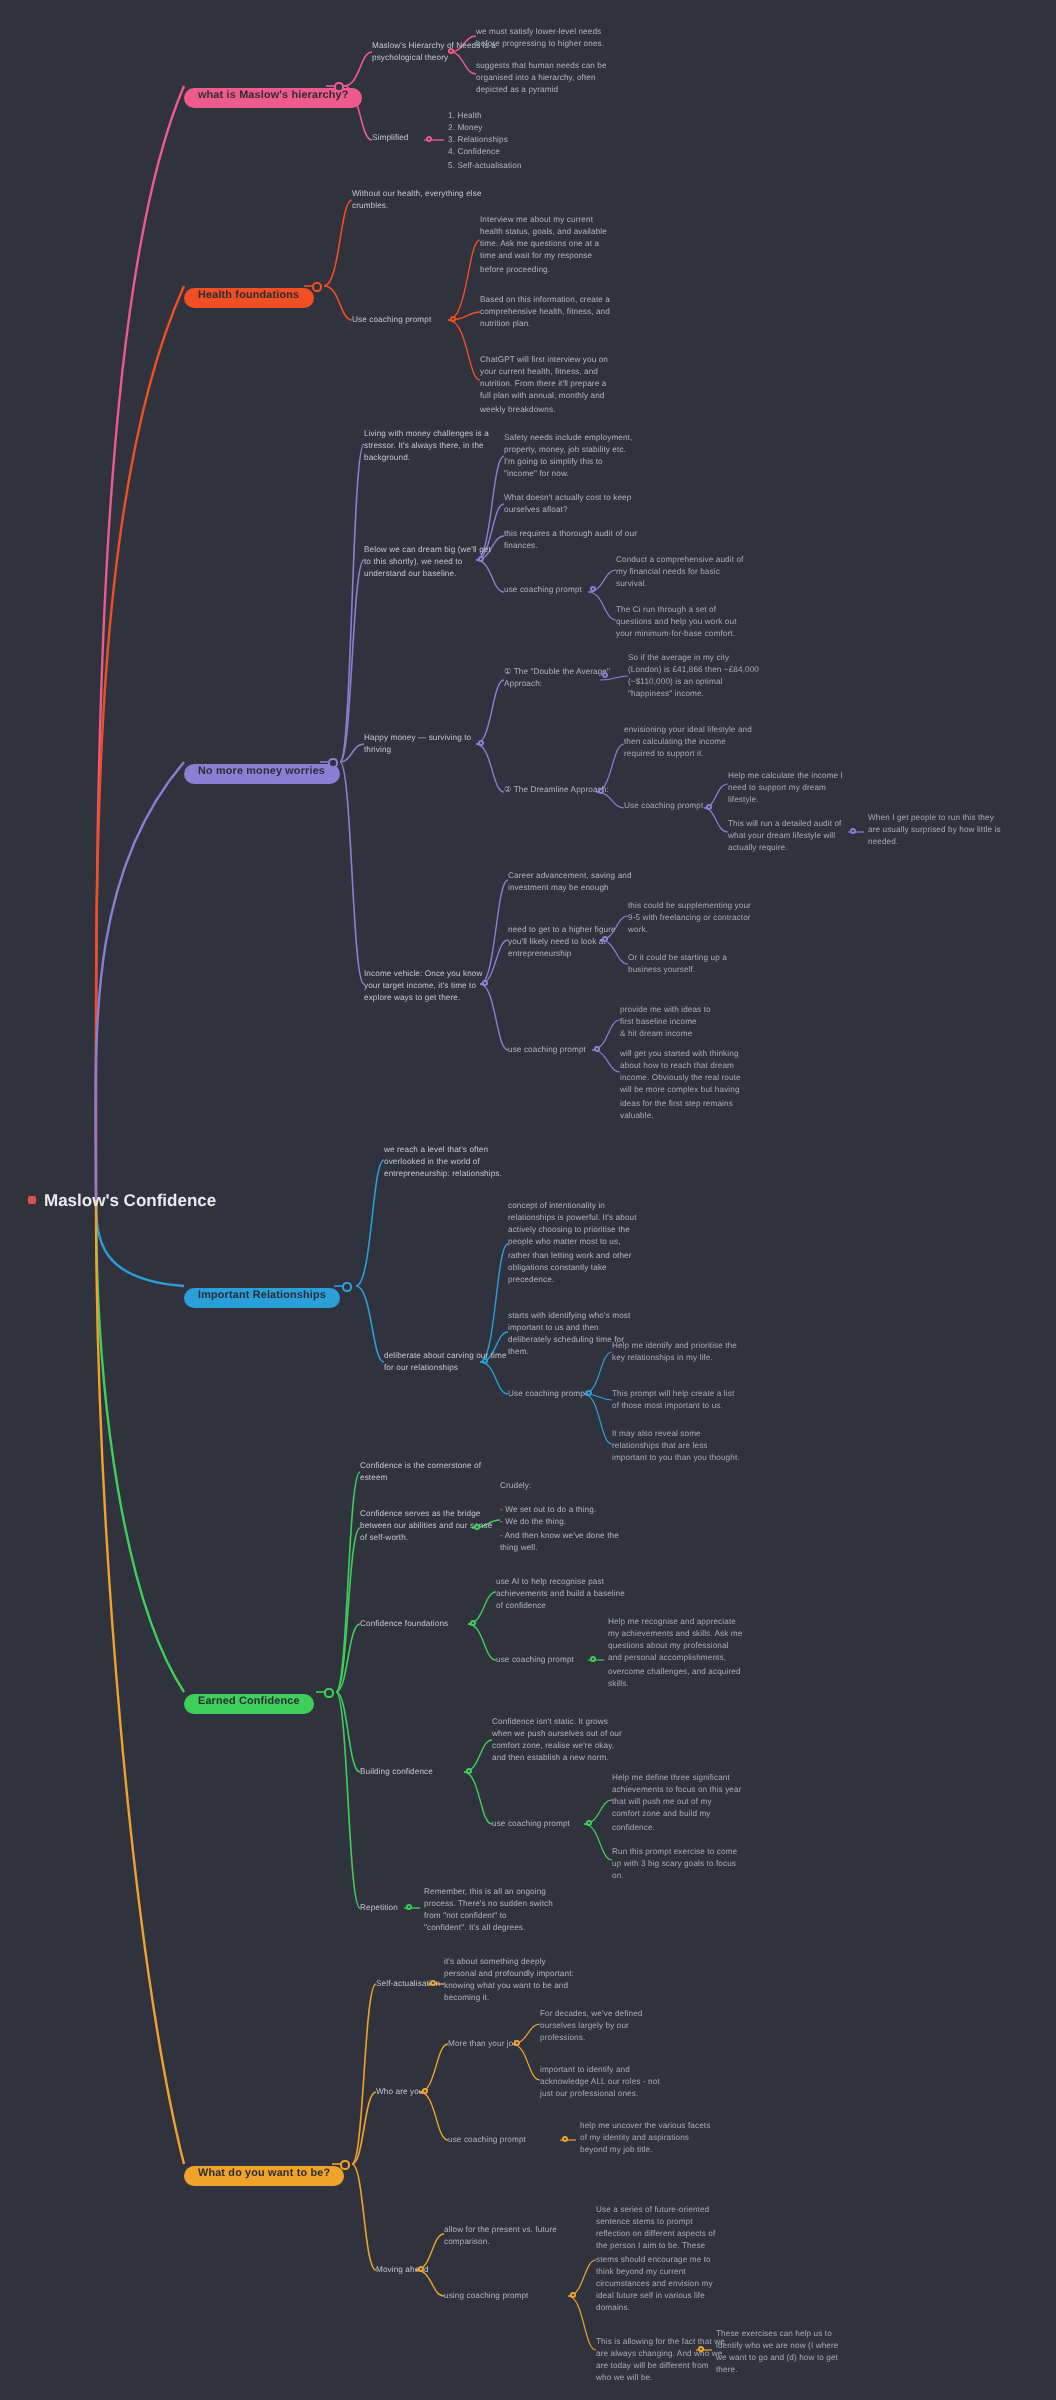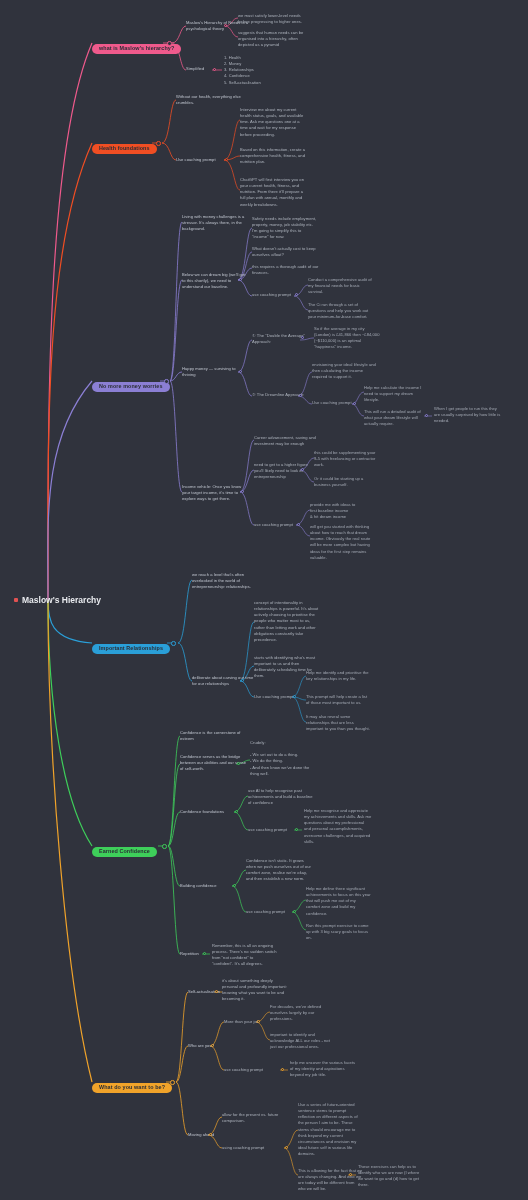--- a/index.html
+++ b/index.html
@@ -159,21 +159,21 @@
     <path d="M280,1070 L288,1070" stroke="#f0a32a" stroke-width=".6" fill="none"></path>
     <path d="M208,1135 C216,1135 216,1117 222,1117" stroke="#f0a32a" stroke-width=".7" fill="none"></path>
     <path d="M208,1135 C216,1135 216,1148 222,1148" stroke="#f0a32a" stroke-width=".7" fill="none"></path>
     <path d="M284,1148 C292,1148 292,1130 298,1130" stroke="#f0a32a" stroke-width=".6" fill="none"></path>
     <path d="M284,1148 C292,1148 292,1175 298,1175" stroke="#f0a32a" stroke-width=".6" fill="none"></path>
     <path d="M348,1175 L356,1175" stroke="#f0a32a" stroke-width=".6" fill="none"></path>
   </svg>
 
   <div class="node root" style="left:14px; top:595px;">
     <span class="root-dot"></span>
-    <span>Maslow's Hierarchy</span>
+    <span>Maslow's Confidence</span>
   </div>
 
   <div class="node" style="left:92px; top:36px;">
     <span class="pill" style="background:#ef5a8c;">what is Maslow's hierarchy?</span>
   </div>
   <span class="bullet" style="left:167px; top:41px; color:#ef5a8c;"></span>
 
   <div class="node txt lvl2" style="left:186px; top:20px; width:72px;">Maslow's Hierarchy of Needs is a
 psychological theory</div>
   <span class="bullet small" style="left:224px; top:24px; color:#ef5a8c;"></span>

